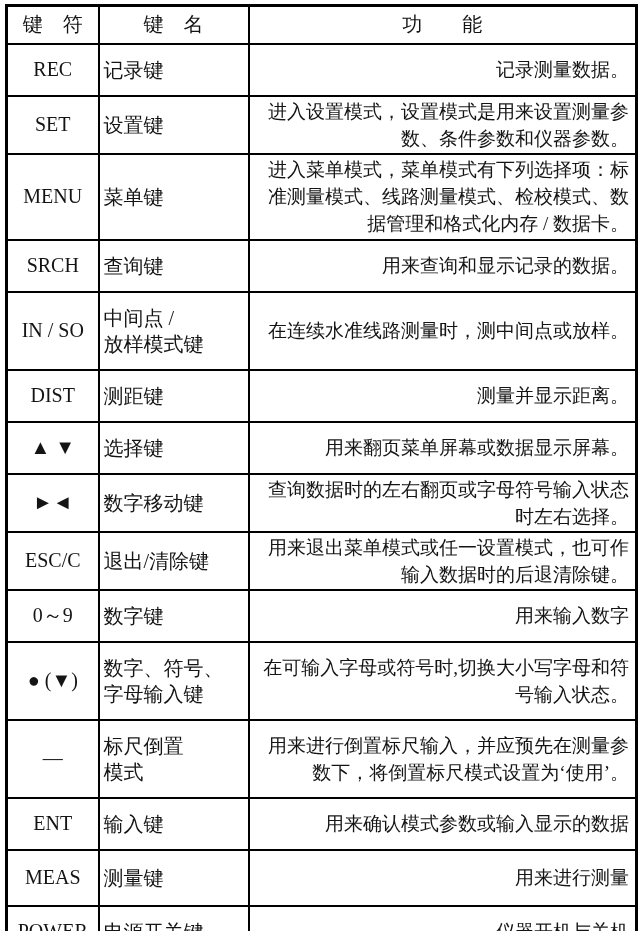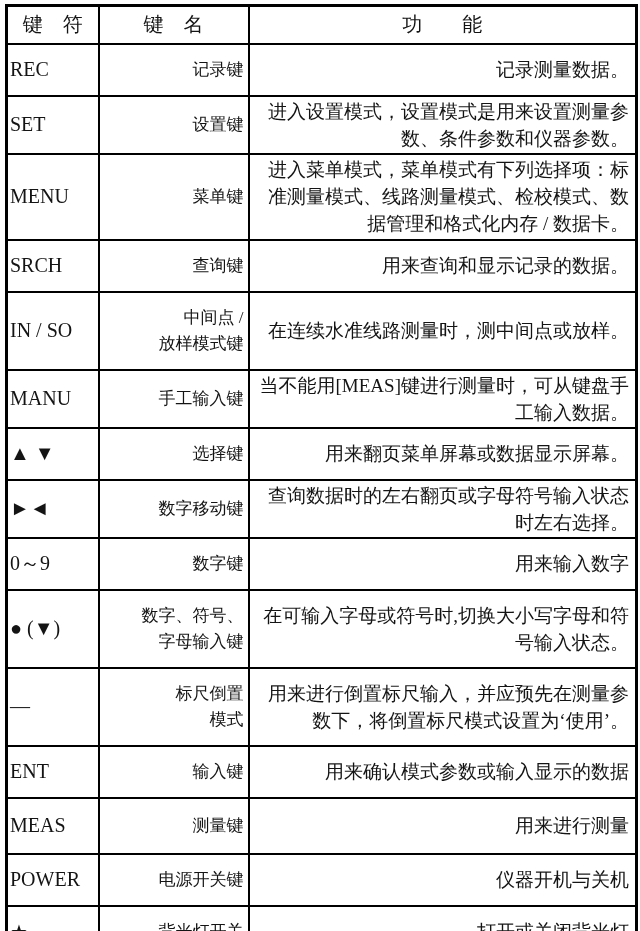--- a/index.html
+++ b/index.html
@@ -29,28 +29,28 @@
     vertical-align: middle;
     overflow: hidden;
   }
   th.hdr {
     font-weight: normal;
     font-size: 20px;
     text-align: center;
     padding: 0 2px;
   }
   td.c1 {
-    text-align: left;
+    text-align: center;
     font-size: 20px;
     padding: 0 2px;
     white-space: pre-line;
   }
   td.c2 {
-    text-align: right;
-    font-size: 17px;
+    text-align: left;
+    font-size: 20px;
     line-height: 26px;
     padding: 12px 4px;
     white-space: pre-line;
   }
   td.c3 {
     text-align: right;
     font-size: 19px;
     line-height: 27px;
     padding: 1px 6px 1px 8px;
   }
@@ -92,34 +92,39 @@
         <td class="c1">SRCH</td>
         <td class="c2">查询键</td>
         <td class="c3">用来查询和显示记录的数据。</td>
       </tr>
       <tr style="height:52px">
         <td class="c1">IN / SO</td>
         <td class="c2">中间点 /
 放样模式键</td>
         <td class="c3">在连续水准线路测量时，测中间点或放样。</td>
       </tr>
-      <tr style="height:54px">
-        <td class="c1">MANU</td>
-        <td class="c2">手工输入键</td>
-        <td class="c3">当不能用[MEAS]键进行测量时，可从键盘手工输入数据。</td>
+      <tr style="height:43px">
+        <td class="c1">DIST</td>
+        <td class="c2">测距键</td>
+        <td class="c3">测量并显示距离。</td>
       </tr>
       <tr style="height:44px">
         <td class="c1">▲ ▼</td>
         <td class="c2">选择键</td>
         <td class="c3">用来翻页菜单屏幕或数据显示屏幕。</td>
       </tr>
       <tr style="height:52px">
         <td class="c1">►◄</td>
         <td class="c2">数字移动键</td>
         <td class="c3">查询数据时的左右翻页或字母符号输入状态时左右选择。</td>
+      </tr>
+      <tr style="height:55px">
+        <td class="c1">ESC/C</td>
+        <td class="c2">退出/清除键</td>
+        <td class="c3">用来退出菜单模式或任一设置模式，也可作输入数据时的后退清除键。</td>
       </tr>
       <tr style="height:42px">
         <td class="c1">0～9</td>
         <td class="c2">数字键</td>
         <td class="c3">用来输入数字</td>
       </tr>
       <tr style="height:52px">
         <td class="c1">● (▼)</td>
         <td class="c2">数字、符号、
 字母输入键</td>

